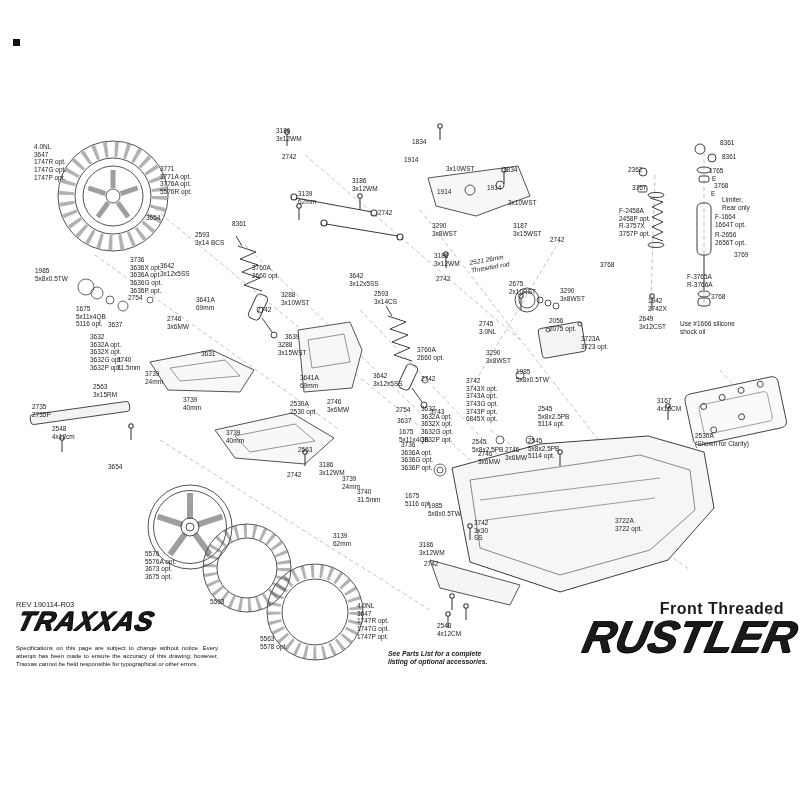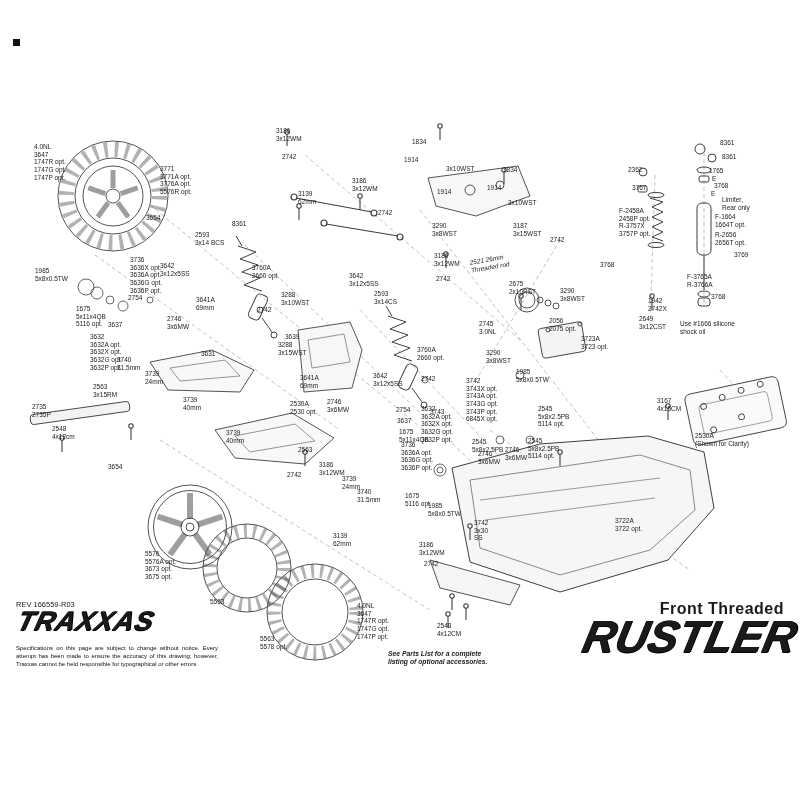--- a/index.html
+++ b/index.html
@@ -507,18 +507,18 @@
 5578 opt.</div>
     <div class="part-label" style="left: 357px; top: 602px;">4.0NL
 3647
 1747R opt.
 1747G opt.
 1747P opt.</div>
     <div class="part-label" style="left: 437px; top: 622px;">2548
 4x12CM</div>
   </div>
 
-<div class="footer-rev">REV 166559-R03</div>
+<div class="footer-rev">REV 190114-R03</div>
 <div class="traxxas-logo">TRAXXAS</div>
 <div class="disclaimer">Specifications on this page are subject to change without notice. Every attempt has been made to ensure the accuracy of this drawing; however, Traxxas cannot be held responsible for typographical or other errors.</div>
 <div class="parts-note">See Parts List for a complete listing of optional accessories.</div>
 <div class="front-assembly">Front Threaded</div>
 <div class="rustler-logo">RUSTLER</div>
 
 </body></html>

